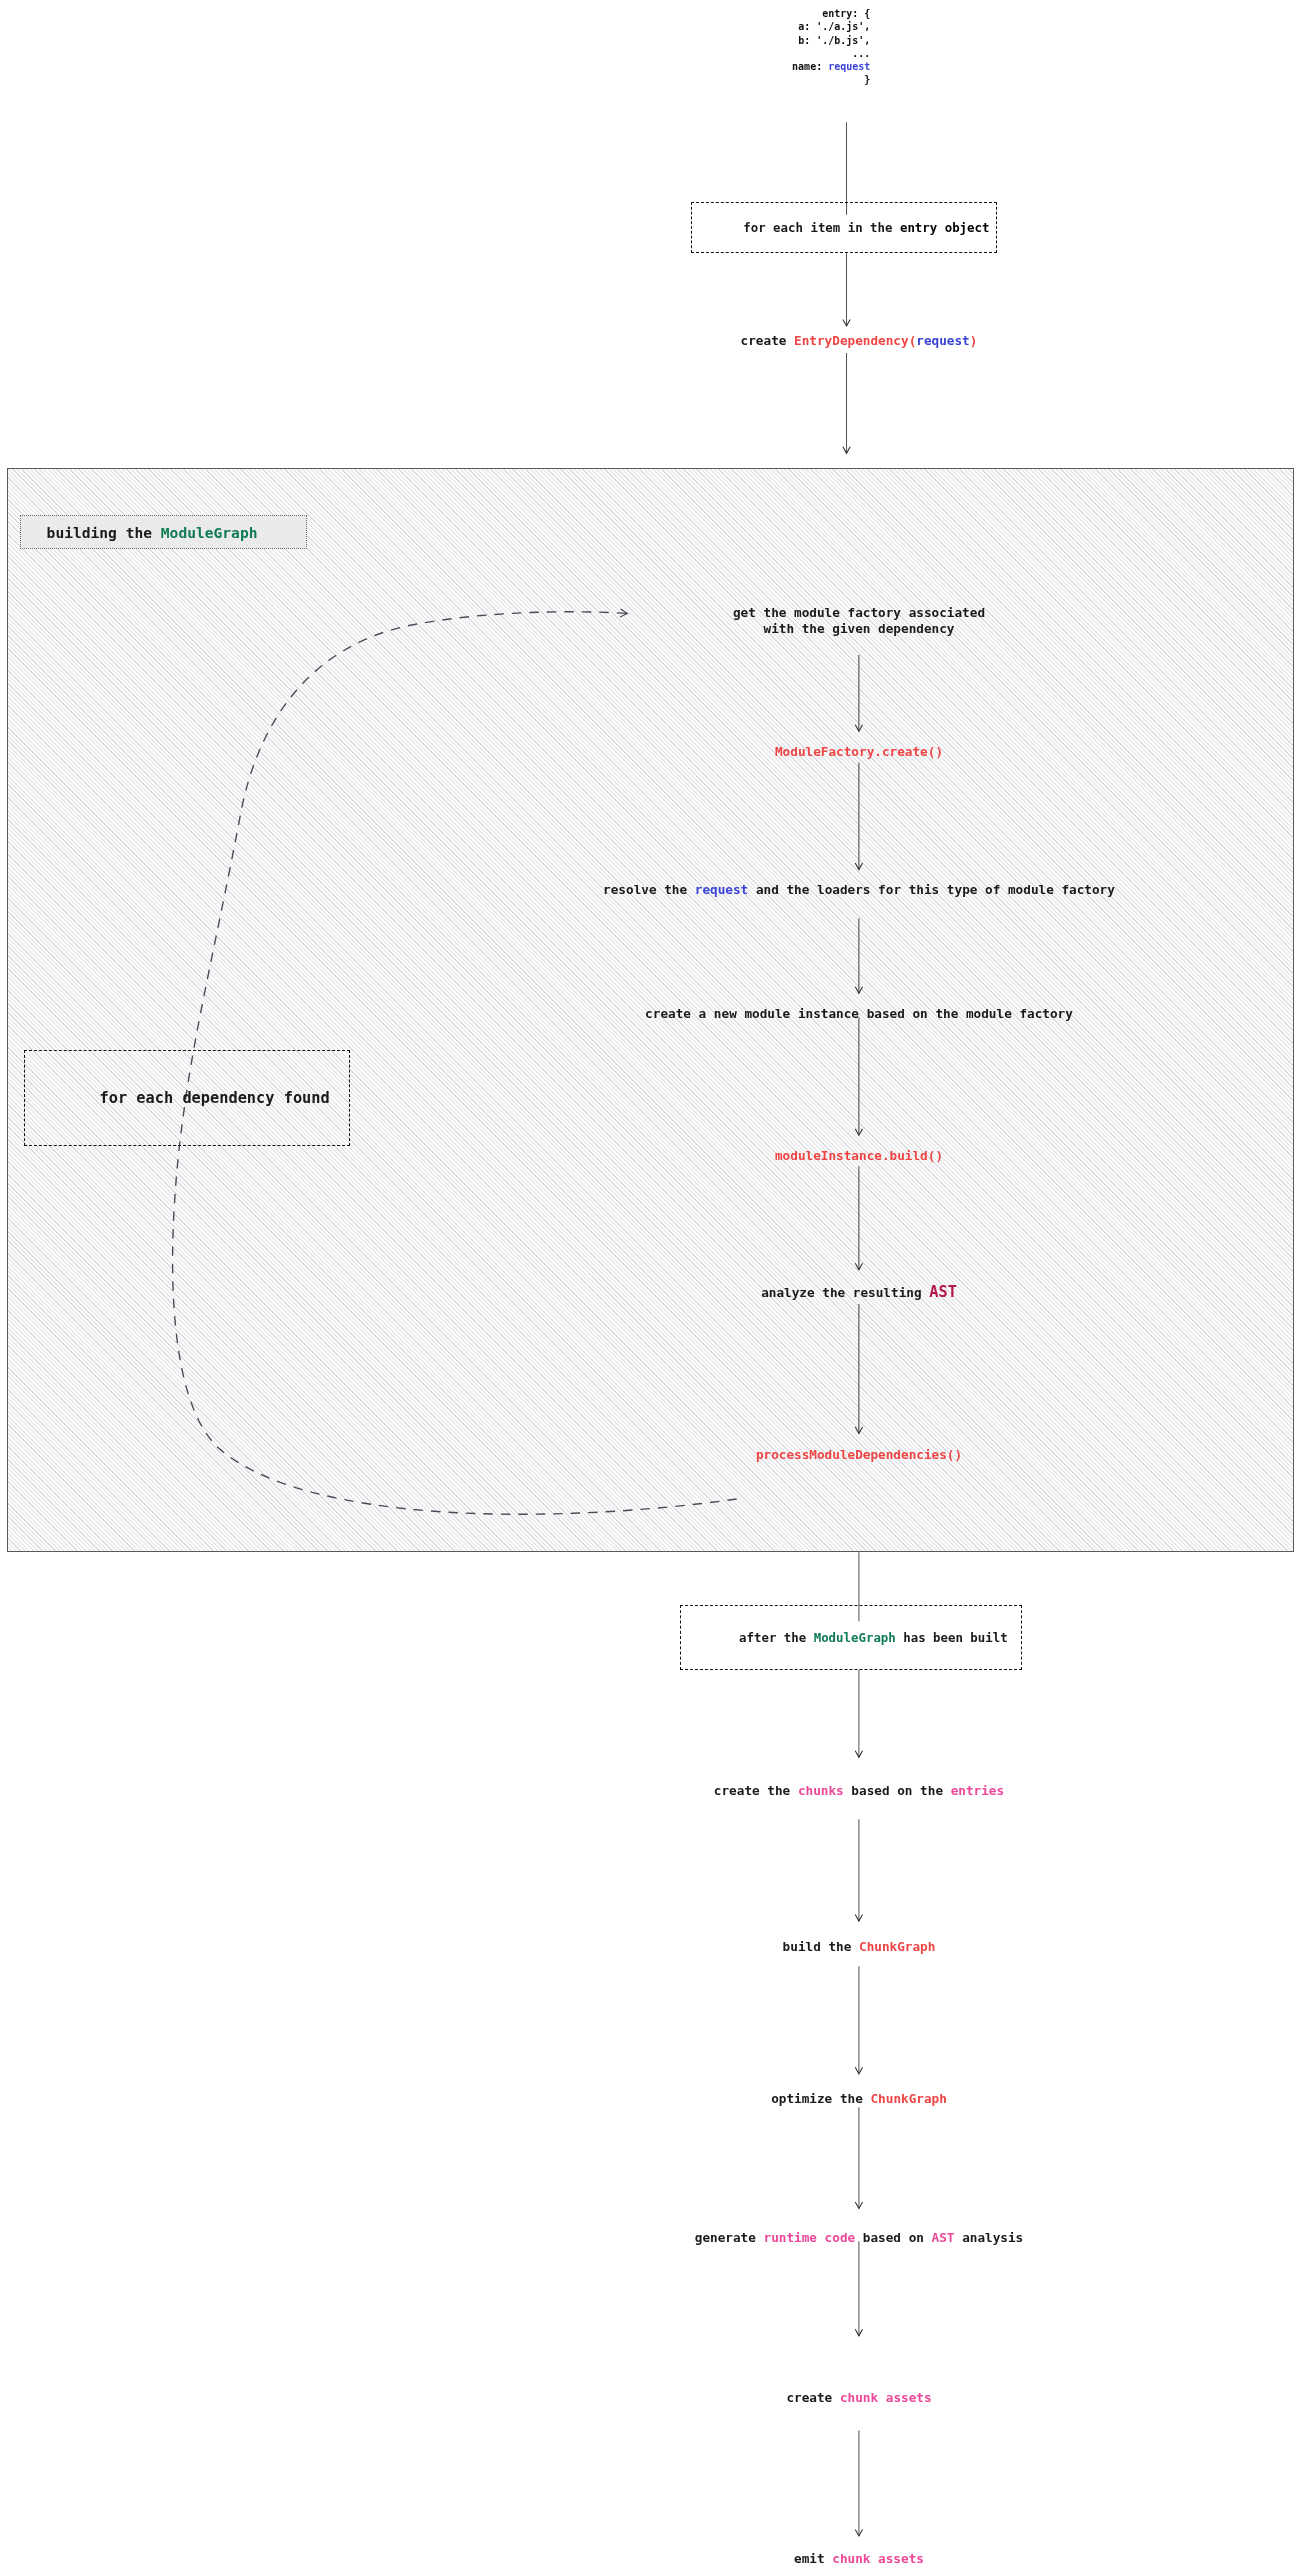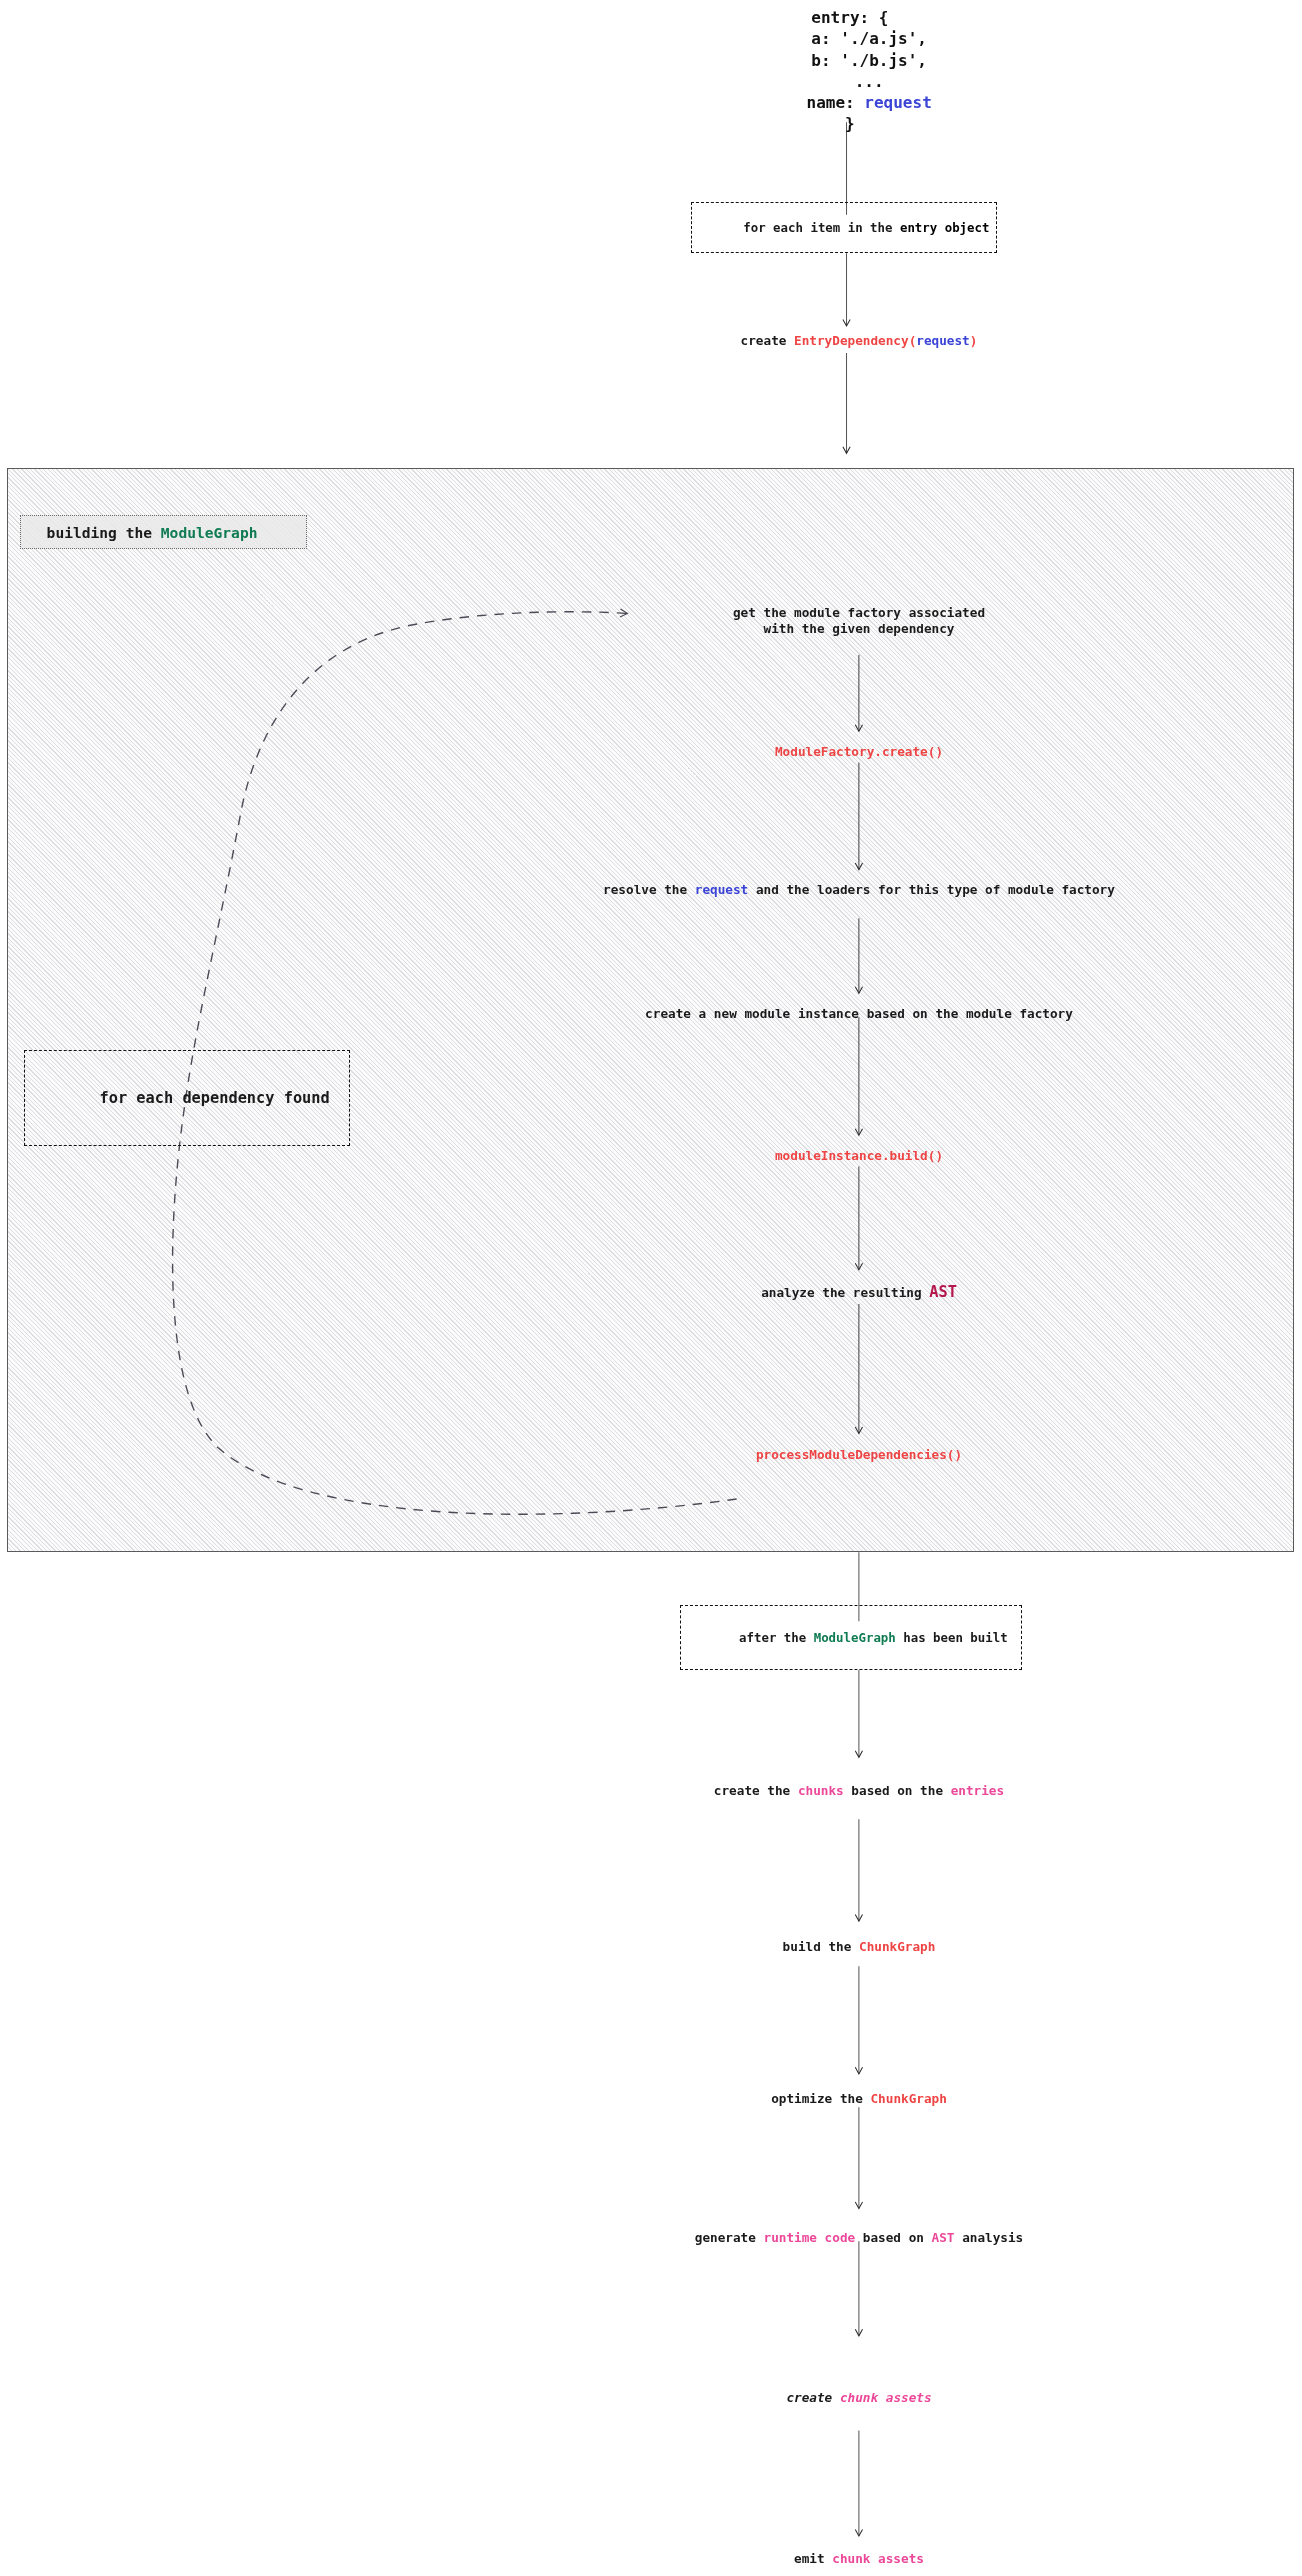--- a/index.html
+++ b/index.html
@@ -33,26 +33,26 @@
   }
   .node .kw-green  { color: #ef4444; }
   .node .kw-blue   { color: #3b44d6; }
   .node .kw-red    { color: #ec4899; }
   .node .kw-red-lg { color: #b5184d; font-size: 15.3px; }
 
   
   .codeblock {
     position: absolute;
     font-family: "DejaVu Sans Mono", monospace;
-    font-size: 16px;
+    font-size: 10px;
     font-weight: 700;
     color: #111111;
     white-space: pre;
     line-height: 1.32;
-    text-align: center;
+    text-align: right;
   }
   .codeblock .kw-blue { color: #3b44d6; font-weight: 700; }
 
   
   .dashbox {
     position: absolute;
     border: 1.5px dashed #111111;
     background: transparent;
     box-sizing: border-box;
     display: flex;
@@ -215,18 +215,18 @@
   </div>
 
   <div class="node" style="left:859px; top:1783px;"><span>create the </span><span class="kw-red">chunks</span><span> based on the </span><span class="kw-red">entries</span></div>
 
   <div class="node" style="left:859px; top:1939px;"><span>build the </span><span class="kw-green">ChunkGraph</span></div>
 
   <div class="node" style="left:859px; top:2091px;"><span>optimize the </span><span class="kw-green">ChunkGraph</span></div>
 
   <div class="node" style="left:859px; top:2230px;"><span>generate </span><span class="kw-red">runtime code</span><span> based on </span><span class="kw-red">AST</span><span> analysis</span></div>
 
-  <div class="node" style="left:859px; top:2390px;font-style:italic;"><span>create </span><span class="kw-red">chunk assets</span></div>
+  <div class="node" style="left:859px; top:2390px;"><span>create </span><span class="kw-red">chunk assets</span></div>
 
   <div class="node" style="left:859px; top:2551px;"><span>emit </span><span class="kw-red">chunk assets</span></div>
 
 </div>
 
 
 </body></html>

